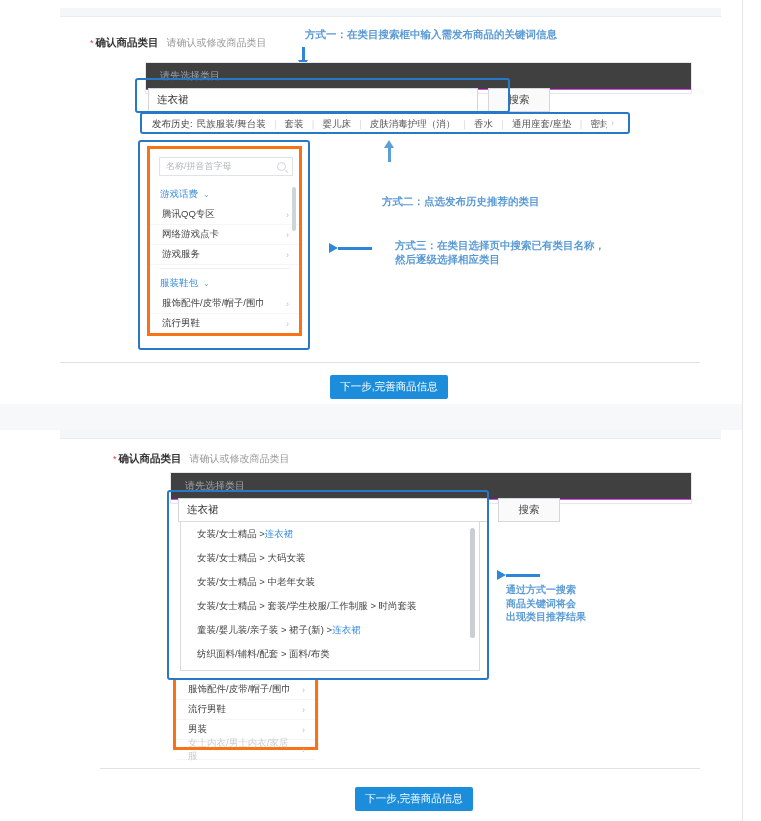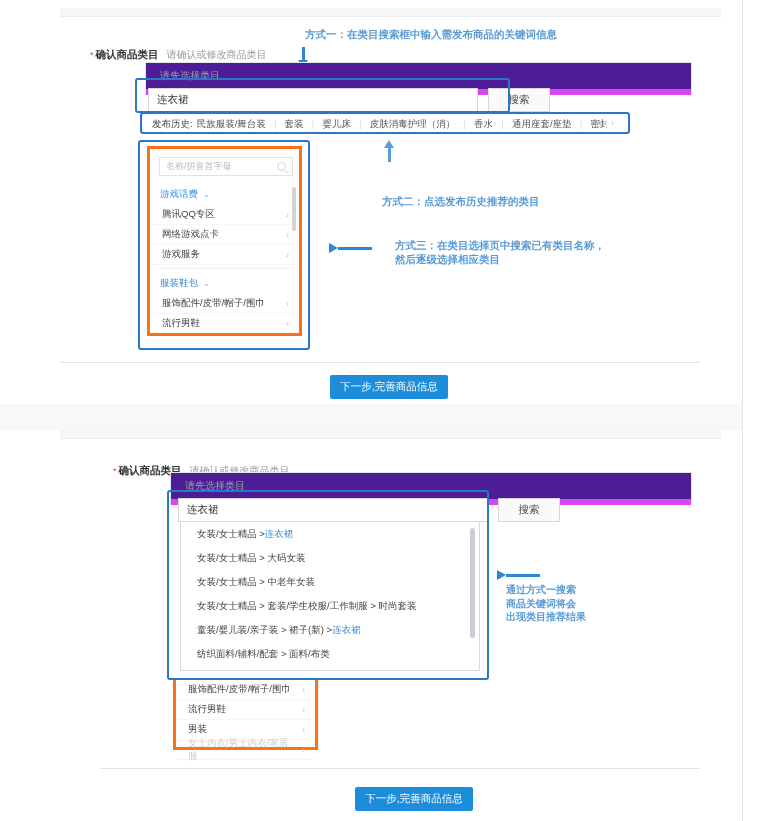--- a/index.html
+++ b/index.html
@@ -9,25 +9,25 @@
     font-family:"Liberation Sans","DejaVu Sans",sans-serif;
     font-size:11px;color:#333;
     position:relative;overflow:hidden;
   }
   .page{position:absolute;left:0;top:0;width:761px;height:821px;background:#fff;}
   .rightgutter{position:absolute;right:0;top:0;width:18px;height:821px;background:#fff;border-left:1px solid #e6e6e6;}
   .topbar{position:absolute;left:60px;right:40px;height:8px;background:#f4f6f8;border-bottom:1px solid #e9edf1;}
 
   .fieldrow{position:absolute;display:flex;align-items:baseline;}
   .req-star{color:#e4393c;font-size:9px;margin-right:2px;line-height:1;}
-  .field-label{font-weight:bold;font-size:10.5px;color:#333;white-space:nowrap;margin-top:12px;}
+  .field-label{font-weight:bold;font-size:10.5px;color:#333;white-space:nowrap;}
   .field-hint{font-size:10px;color:#999;margin-left:8px;white-space:nowrap;}
 
   .cardbox{position:absolute;border:1px solid #e4e8ec;background:#fff;}
-  .card-head{height:26px;background:#4c1d95;border-bottom:6px solid #d946ef;
+  .card-head{height:26px;background:#404040;border-bottom:1px solid #d946ef;
              display:flex;align-items:center;padding-left:14px;color:#9aa3ab;font-size:10px;}
 
   .searchrow{position:absolute;display:flex;align-items:center;}
   .search-input{width:330px;height:24px;border:1px solid #d4d8dd;background:#fff;
                 display:flex;align-items:center;padding:0 8px;font-size:10.5px;color:#333;
                 box-sizing:border-box;}
   .search-btn{width:62px;height:24px;border:1px solid #d4d8dd;background:#fafafa;
               display:flex;align-items:center;justify-content:center;
               font-size:10.5px;color:#444;margin-left:10px;box-sizing:border-box;}
 

